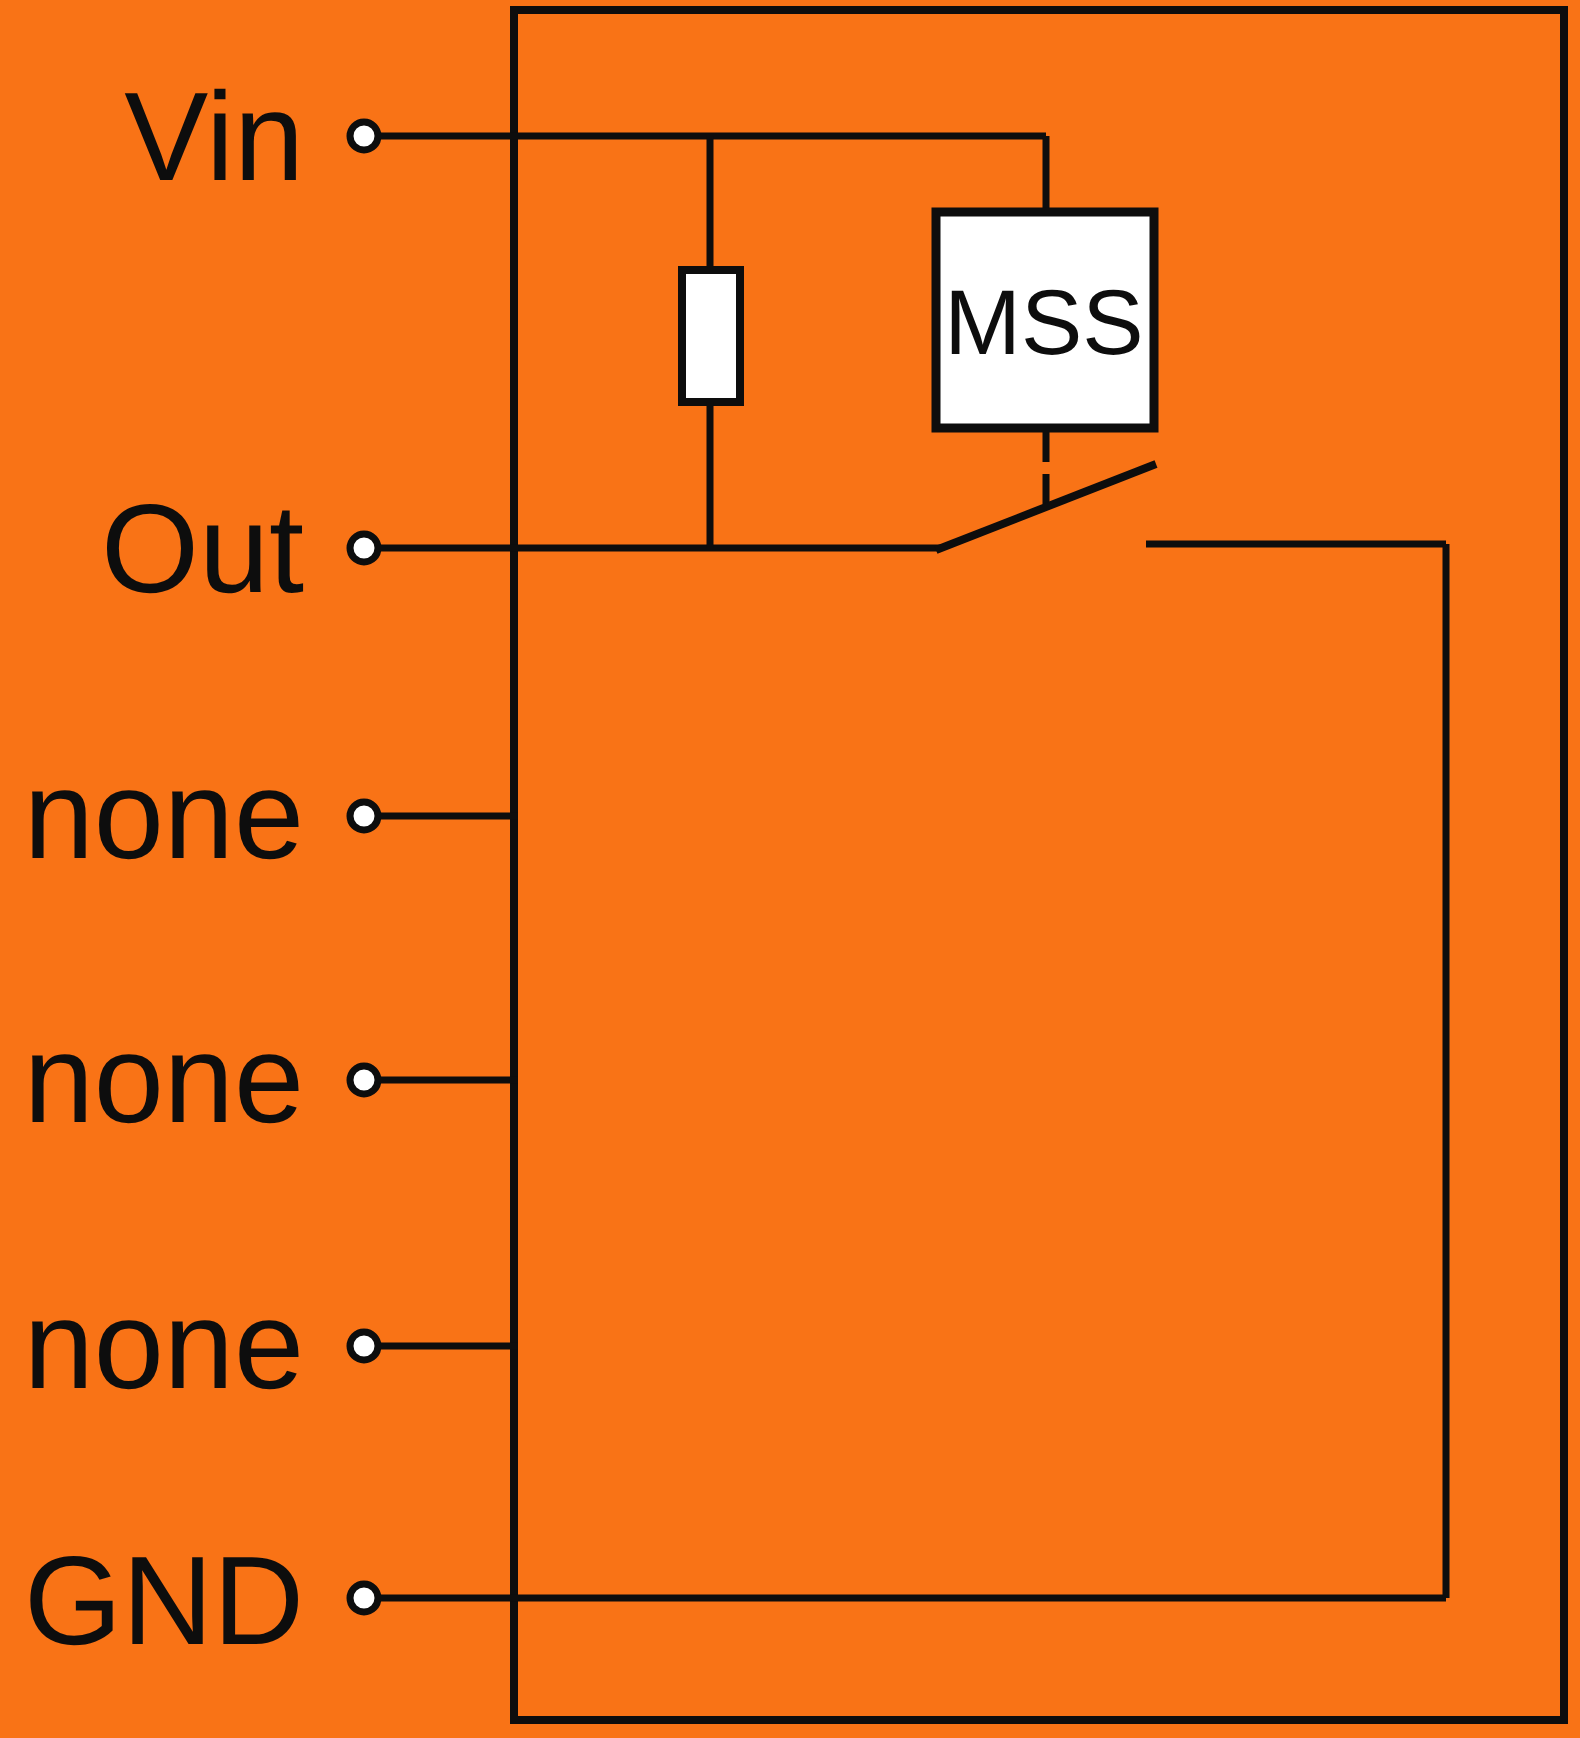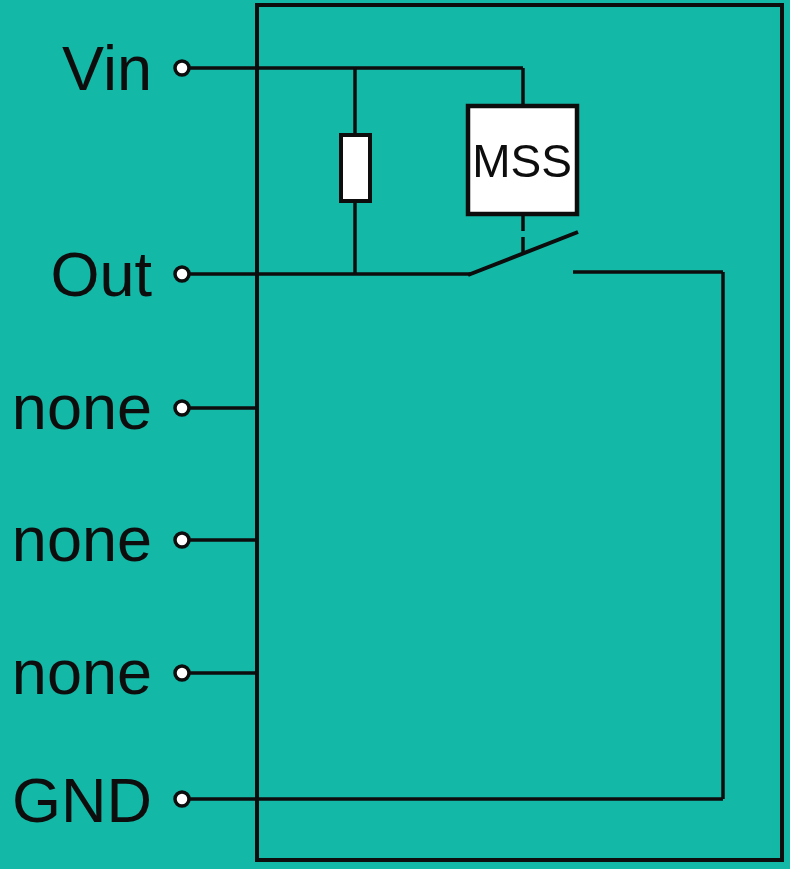--- a/index.html
+++ b/index.html
@@ -4,21 +4,21 @@
 <style>
   html, body {
     margin: 0;
     padding: 0;
     background: #ffffff;
   }
   .stage {
     position: relative;
     width: 790px;
     height: 869px;
-    background: #14b8a6;
+    background: #f97316;
     overflow: hidden;
   }
   svg text {
     font-family: "Liberation Sans", "DejaVu Sans", sans-serif;
     fill: #0d0d0d;
   }
   .pin-label {
     font-size: 63px;
   }
   .block-label {

